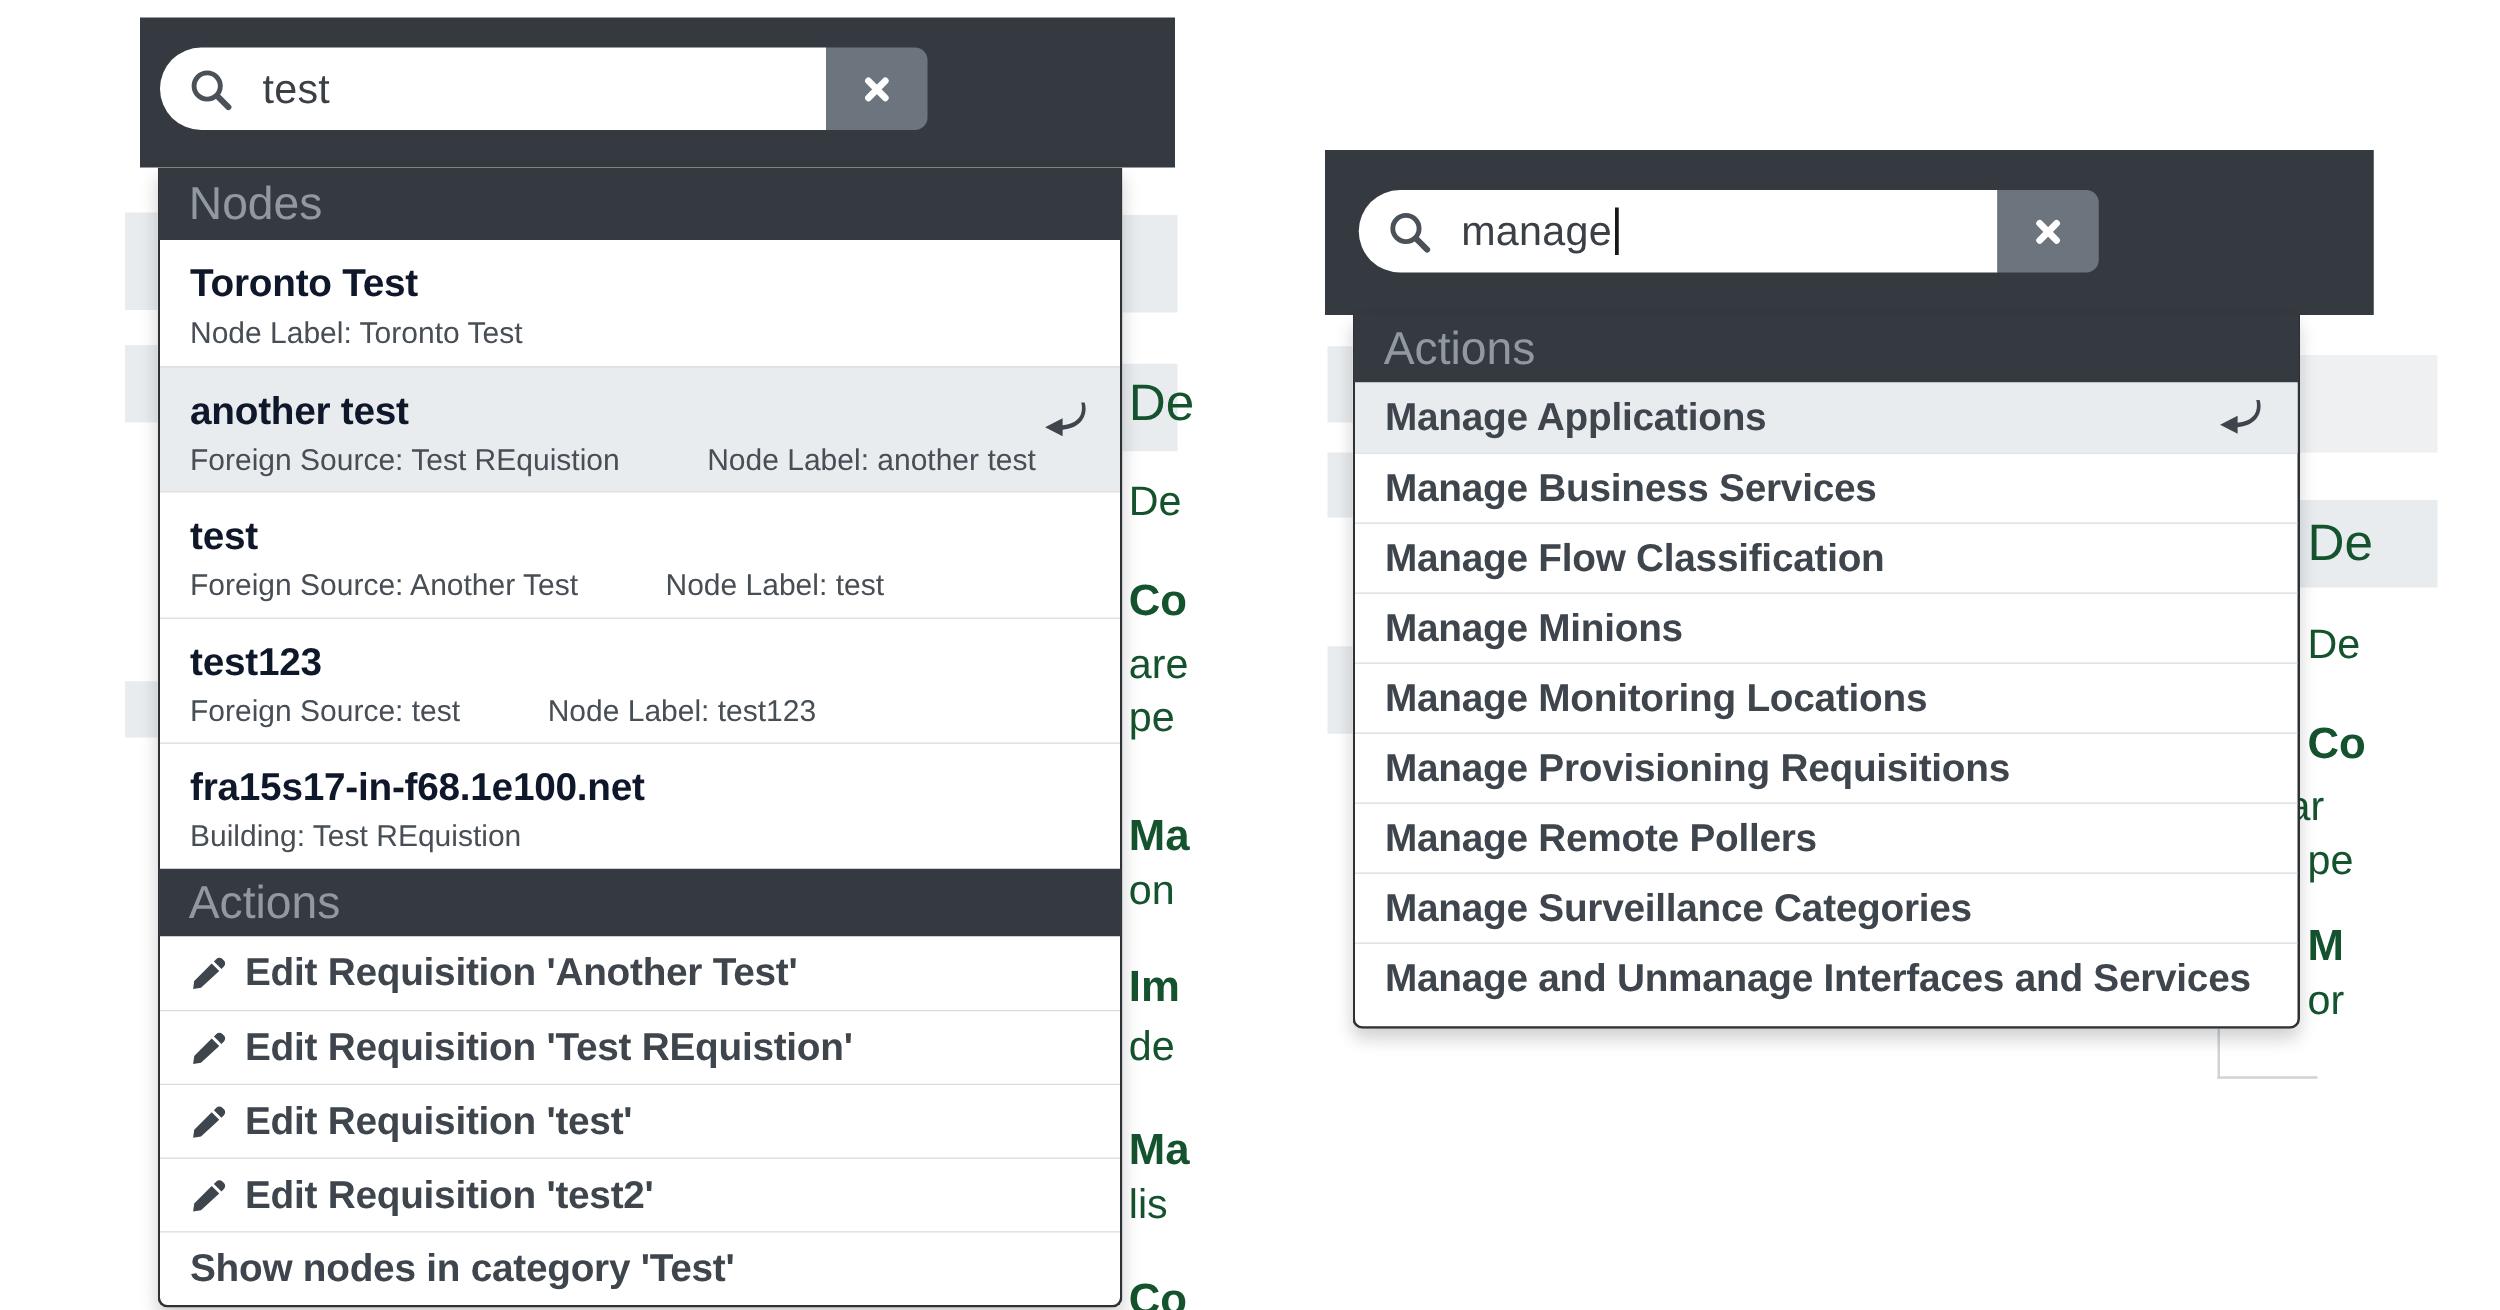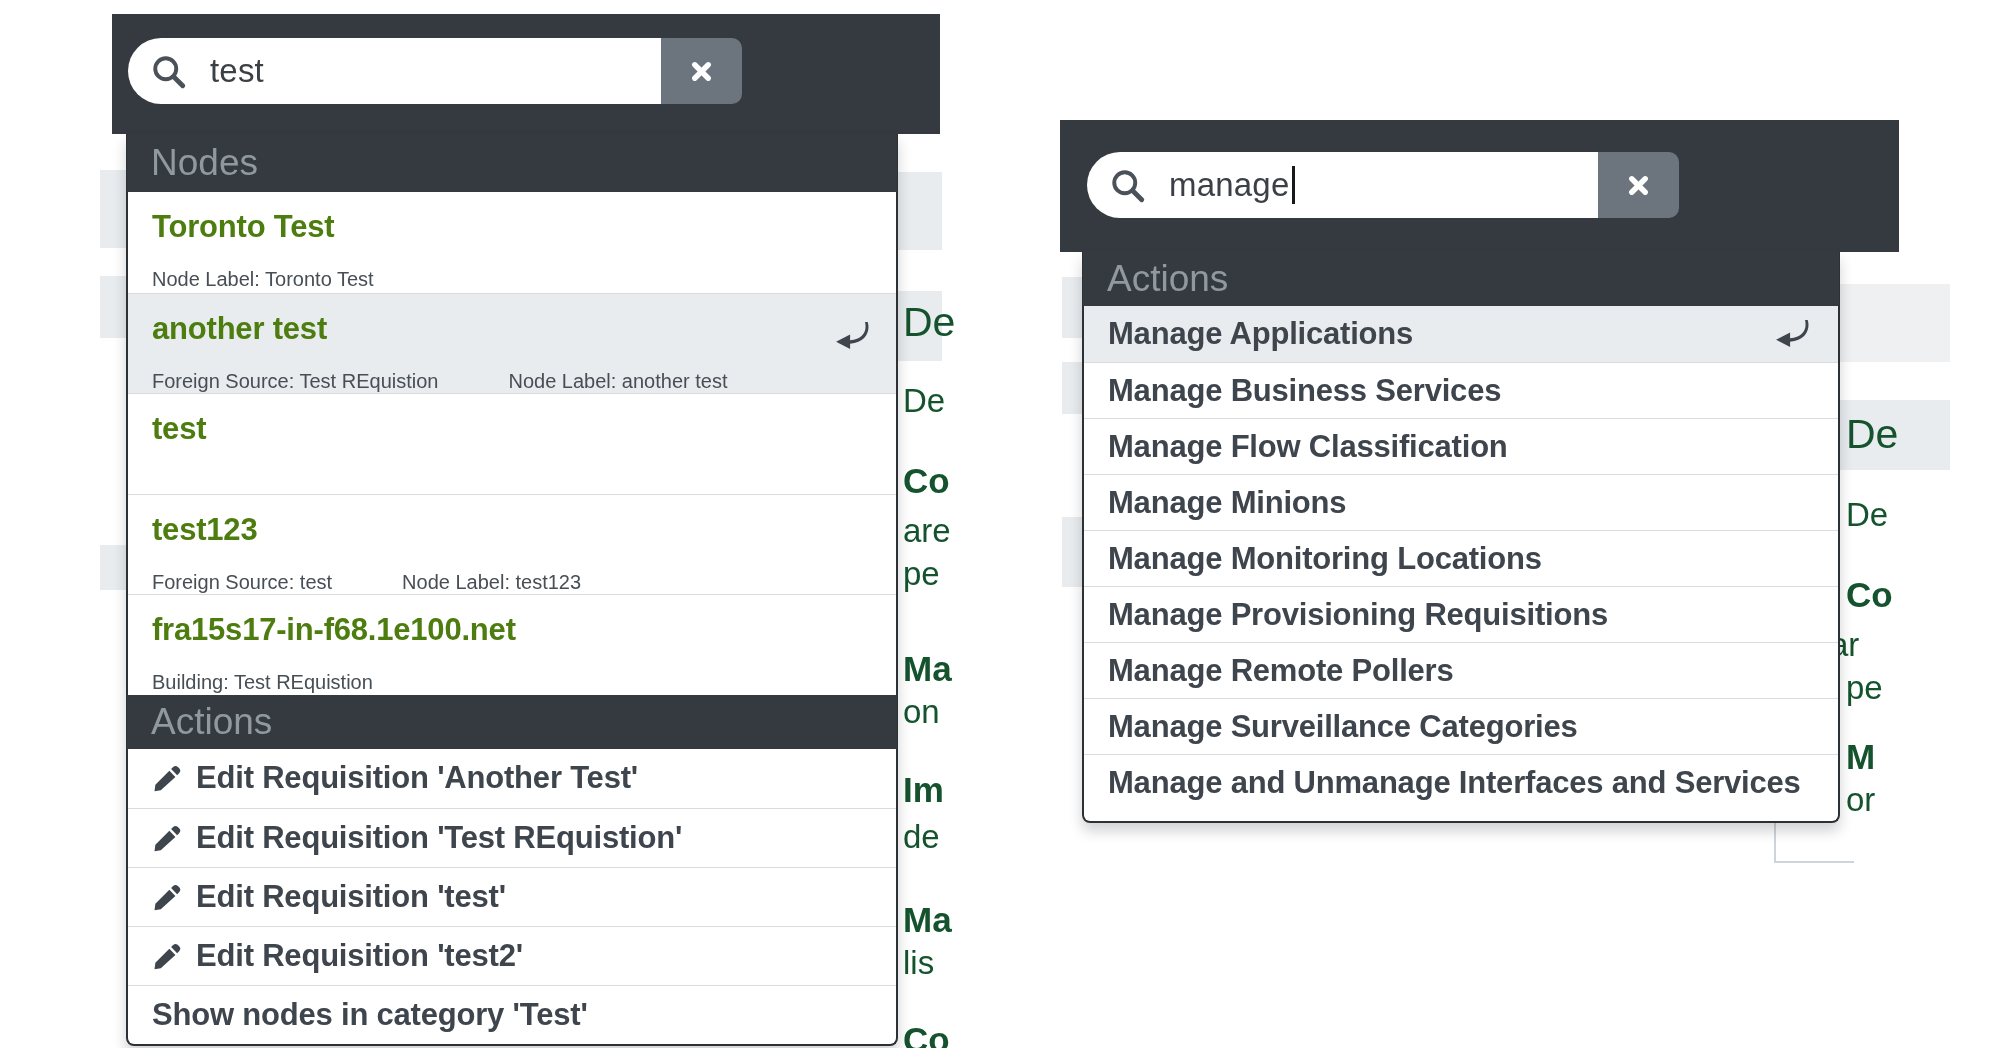--- a/index.html
+++ b/index.html
@@ -25,22 +25,22 @@
   
   .dropdown{position:absolute;background:#ffffff;border:2px solid #2c3136;border-top:none;
             border-radius:0 0 8px 8px;box-shadow:0 8px 14px rgba(0,0,0,.18);
             display:flex;flex-direction:column;box-sizing:border-box;}
   .secbar{background:#343a40;color:#9199a0;font-size:37px;display:flex;align-items:center;
           padding-left:24px;flex:none;margin:0 -1px;}
   .row{position:relative;box-sizing:border-box;flex:none;}
   .row + .row{border-top:1px solid #d8dcdf;}
   .row.hl{background:#e9ecef;}
   .nrow{height:100.6px;padding:14px 24px 0;}
-  .nrow .title{font-size:31px;font-weight:700;color:#4d7c0f;line-height:42px;letter-spacing:-.2px;}
-  .nrow .subs{margin-top:15px;font-size:20px;color:#474e55;line-height:32px;}
+  .nrow .title{font-size:31px;font-weight:700;color:#0f172a;line-height:42px;letter-spacing:-.2px;}
+  .nrow .subs{margin-top:3px;font-size:24px;color:#474e55;line-height:32px;}
   .nrow .subs .d1{margin-right:70px;}
   .arow{height:59px;display:flex;align-items:center;padding-left:24px;
         font-size:31px;font-weight:700;color:#3e454d;letter-spacing:-.2px;}
   .arow .pencil{margin-right:14px;display:flex;flex:none;}
   .mrow{height:56px;display:flex;align-items:center;padding-left:24px;
         font-size:31px;font-weight:700;color:#3e454d;letter-spacing:-.2px;}
   .enter{position:absolute;top:50%;margin-top:-16px;display:flex;}
   .nrow .enter{top:26px;margin-top:0;right:26px;}
   .mrow .enter{right:28px;}
 </style>
@@ -122,20 +122,21 @@
       <div class="subs"><span class="d1">Foreign Source: Test REquistion</span><span class="d2">Node Label: another test</span></div>
       <span class="enter">
         <svg width="38" height="31" viewBox="0 0 42 33" fill="#3e454d">
           <path d="M36.5 1.5 C 39 12 34 20.5 20 21.7 L 20 15.5 L 4.5 23.5 L 20 31.5 L 20 25.7 C 37.5 24.1 42.5 11.8 39.5 1.5 Z"></path>
         </svg>
       </span>
     </div>
 
     <div class="row nrow">
       <div class="title">test</div>
+      <div class="subs"><span class="d1">Foreign Source: Another Test</span><span class="d2">Node Label: test</span></div>
     </div>
 
     <div class="row nrow">
       <div class="title">test123</div>
       <div class="subs"><span class="d1">Foreign Source: test</span><span class="d2">Node Label: test123</span></div>
     </div>
 
     <div class="row nrow">
       <div class="title">fra15s17-in-f68.1e100.net</div>
       <div class="subs"><span class="d1">Building: Test REquistion</span><span class="d2"></span></div>

